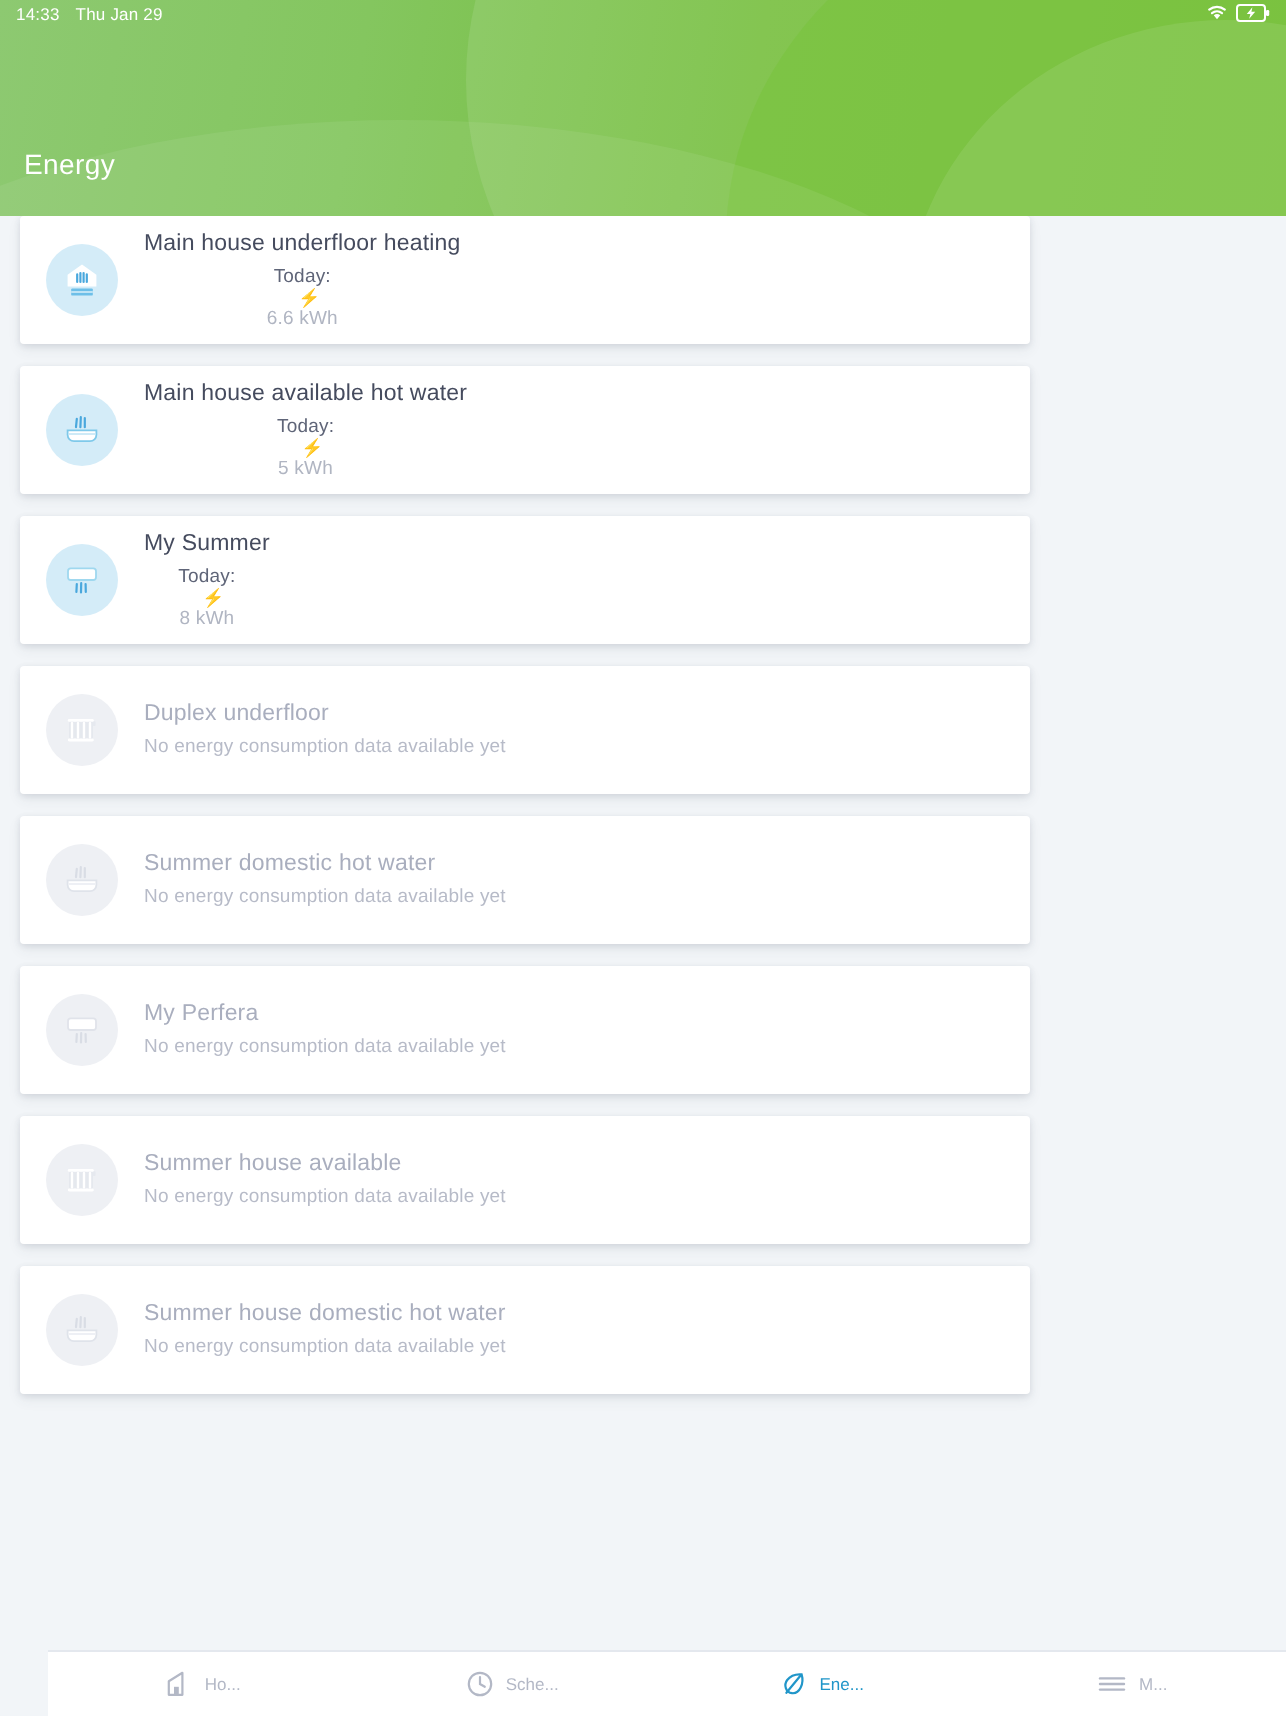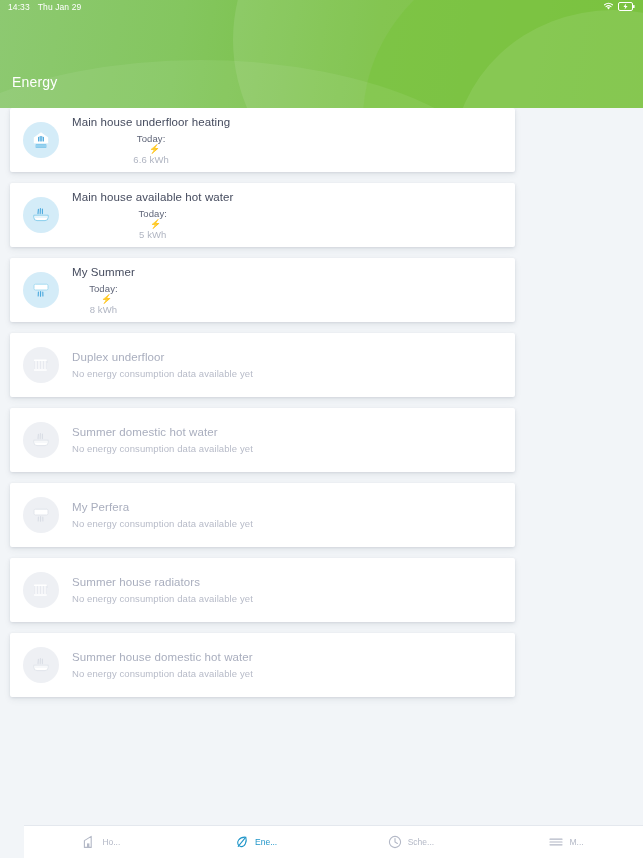--- a/index.html
+++ b/index.html
@@ -323,21 +323,21 @@
             <rect x="8.0" y="6.6" width="2.0" height="9.0" rx="0.8"></rect>
             <rect x="11.0" y="6.6" width="2.0" height="9.0" rx="0.8"></rect>
             <rect x="14.0" y="6.6" width="2.0" height="9.0" rx="0.8"></rect>
           </g>
           <rect x="16.4" y="6.6" width="1.4" height="2.4" rx="0.5" fill="#e6e9ef"></rect>
           <line x1="4.6" y1="6.2" x2="16.2" y2="6.2" stroke="#ffffff" stroke-width="1.4" stroke-linecap="round"></line>
           <line x1="4.6" y1="16.0" x2="16.2" y2="16.0" stroke="#ffffff" stroke-width="1.4" stroke-linecap="round"></line>
         </svg>
       </div>
       <div class="card-text">
-        <div class="card-title">Summer house radiators</div>
+        <div class="card-title">Summer house available</div>
         <div class="card-sub">No energy consumption data available yet</div>
       </div>
     </div>
 
     <div class="card disabled">
       <div class="card-icon">
         <svg width="22" height="22" viewBox="0 0 22 22">
           <g stroke="#d9dde5" stroke-width="1.1" stroke-linecap="round">
             <line x1="8.4" y1="5.4" x2="8.0" y2="9.6"></line>
             <line x1="10.4" y1="4.6" x2="10.2" y2="9.6"></line>
@@ -360,38 +360,38 @@
     <div class="nav-item">
       <span class="nav-icon">
         <svg width="14" height="14" viewBox="0 0 14 14">
           <path d="M2.4 5.6 L9.2 1.4 L9.2 12.4 L2.4 12.4 Z" fill="none" stroke="#b3b8c6" stroke-width="1.1" stroke-linejoin="round"></path>
           <rect x="5.0" y="8.4" width="2.4" height="4.0" fill="#b3b8c6"></rect>
         </svg>
       </span>
       <span>Ho...</span>
     </div>
 
+    <div class="nav-item">
+      <span class="nav-icon">
+        <svg width="14" height="14" viewBox="0 0 14 14">
+          <circle cx="7" cy="7" r="5.6" fill="none" stroke="#b3b8c6" stroke-width="1.1"></circle>
+          <path d="M7 3.6 L7 7 L9.4 8.4" fill="none" stroke="#b3b8c6" stroke-width="1.1" stroke-linecap="round"></path>
+        </svg>
+      </span>
+      <span>Sche...</span>
+    </div>
+
     <div class="nav-item active">
       <span class="nav-icon">
         <svg width="14" height="14" viewBox="0 0 14 14">
           <path d="M10.8 2.2 C12.2 6.8 9.8 12 6.0 11.6 C2.8 11.2 1.8 7.4 3.6 5.0 C5.2 2.9 8.2 2.0 10.8 2.2 Z" fill="none" stroke="#2196c9" stroke-width="1.1"></path>
           <line x1="10.4" y1="2.6" x2="3.2" y2="11.4" stroke="#2196c9" stroke-width="1.1" stroke-linecap="round"></line>
         </svg>
       </span>
       <span>Ene...</span>
-    </div>
-
-    <div class="nav-item">
-      <span class="nav-icon">
-        <svg width="14" height="14" viewBox="0 0 14 14">
-          <circle cx="7" cy="7" r="5.6" fill="none" stroke="#b3b8c6" stroke-width="1.1"></circle>
-          <path d="M7 3.6 L7 7 L9.4 8.4" fill="none" stroke="#b3b8c6" stroke-width="1.1" stroke-linecap="round"></path>
-        </svg>
-      </span>
-      <span>Sche...</span>
     </div>
 
     <div class="nav-item">
       <span class="nav-icon">
         <svg width="16" height="14" viewBox="0 0 16 14">
           <g stroke="#b3b8c6" stroke-width="1.2" stroke-linecap="round">
             <line x1="2" y1="4.2" x2="14" y2="4.2"></line>
             <line x1="2" y1="7.0" x2="14" y2="7.0"></line>
             <line x1="2" y1="9.8" x2="14" y2="9.8"></line>
           </g>

